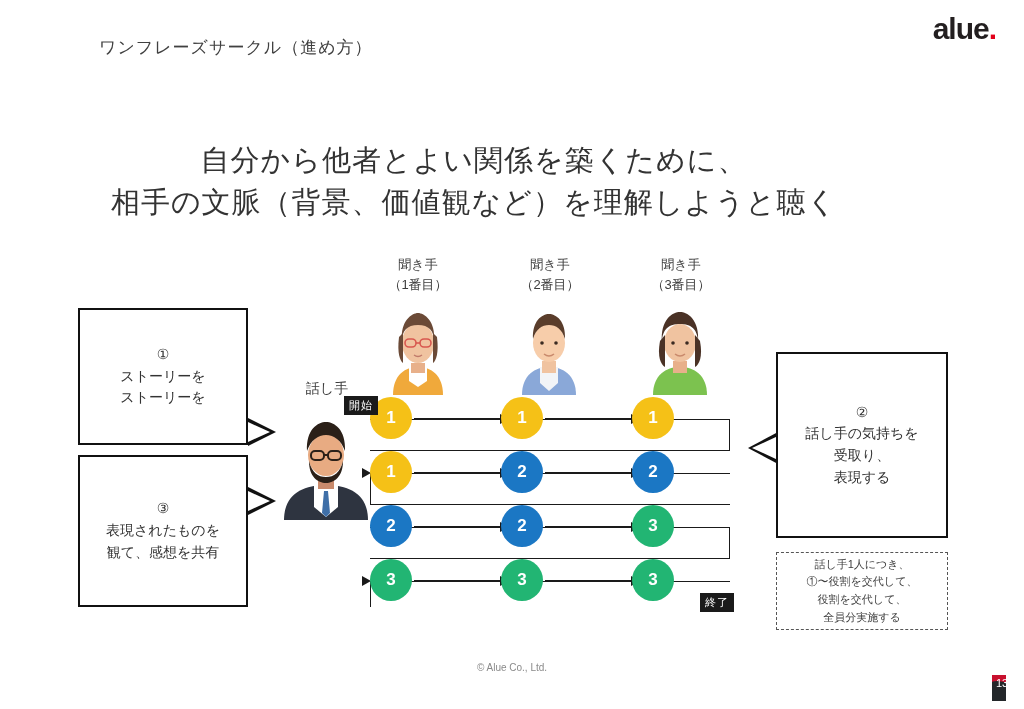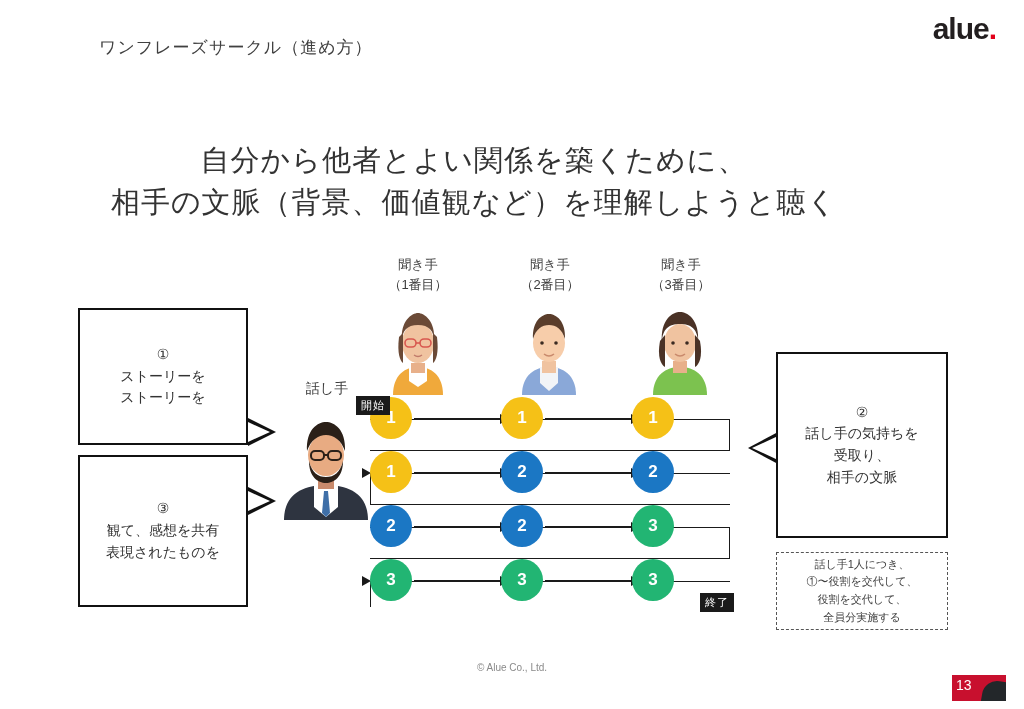--- a/index.html
+++ b/index.html
@@ -142,22 +142,22 @@
     position:absolute; background:#1a1a1a; color:#fff;
     font-size:11px; padding:2px 5px; letter-spacing:1px;
   }
 
   
   .copyright {
     position:absolute; left:0; top:662px; width:1024px; text-align:center;
     font-size:10px; color:#8a8a8a;
   }
   .page-badge {
-    position:absolute; right:18px; bottom:8px; width:54px; height:26px;
-    background:#c8102e; color:#fff; font-size:14px;
+    position:absolute; right:18px; bottom:8px; width:14px; height:26px;
+    background:#c8102e; color:#fff; font-size:11px;
     display:flex; align-items:flex-start; justify-content:flex-start;
     padding:2px 0 0 4px; overflow:hidden;
   }
   .page-badge .swoosh {
     position:absolute; right:-6px; bottom:-10px; width:30px; height:30px;
     background:#23272a; border-radius:50% 0 0 0; transform:rotate(10deg);
   }
   .page-badge .num { position:relative; z-index:2; }
 </style>
 </head>
@@ -255,33 +255,33 @@
     <div>ストーリーを</div>
     <div>ストーリーを</div>
   </div>
 </div>
 
 <div class="tail tail-3"></div>
 <div class="tail-3-in"></div>
 <div class="callout cb3">
   <div class="inner">
     <div>③</div>
+    <div>表現されたものを</div>
     <div>観て、感想を共有</div>
-    <div>表現されたものを</div>
   </div>
 </div>
 
 <div class="tail tail-2"></div>
 <div class="tail-2-in"></div>
 <div class="callout cb2">
   <div class="inner">
     <div>②</div>
     <div>話し手の気持ちを</div>
     <div>受取り、</div>
-    <div>相手の文脈</div>
+    <div>表現する</div>
   </div>
 </div>
 
 <div class="note">
   <div>
     <div>話し手1人につき、</div>
     <div>①〜役割を交代して、</div>
     <div>役割を交代して、</div>
     <div>全員分実施する</div>
   </div>
@@ -326,20 +326,20 @@
   <div class="hline" style="left:44px; top:185px; width:88px;"></div>
   <div class="arrowhead" style="left:130px; top:181px;"></div>
   <div class="hline" style="left:175px; top:185px; width:88px;"></div>
   <div class="arrowhead" style="left:261px; top:181px;"></div>
 
   <div class="node green" style="left:0px; top:164px;">3</div>
   <div class="node green" style="left:131px; top:164px;">3</div>
   <div class="node green" style="left:262px; top:164px;">3</div>
 </div>
 
-<div class="tag" style="left:356px; top:396px;">開始</div>
+<div class="tag" style="left:344px; top:396px;">開始</div>
 <div class="tag" style="left:700px; top:593px;">終了</div>
 
 <div class="copyright">© Alue Co., Ltd.</div>
 <div class="page-badge">
   <span class="num">13</span>
   <span class="swoosh"></span>
 </div>
 
 </body></html>

